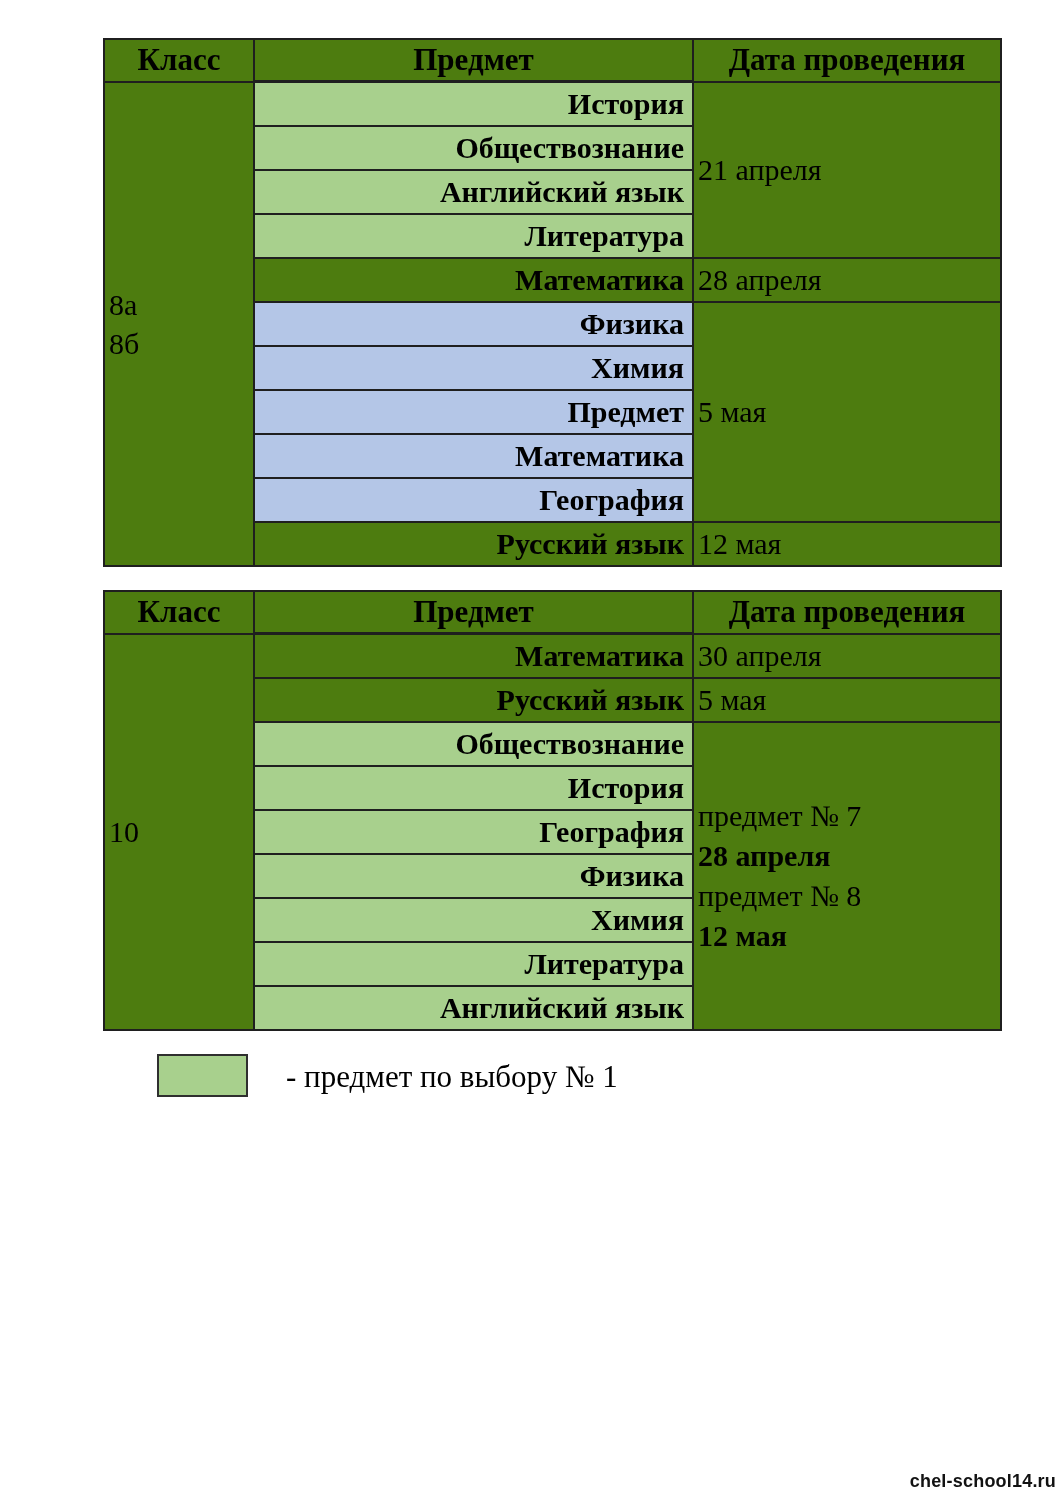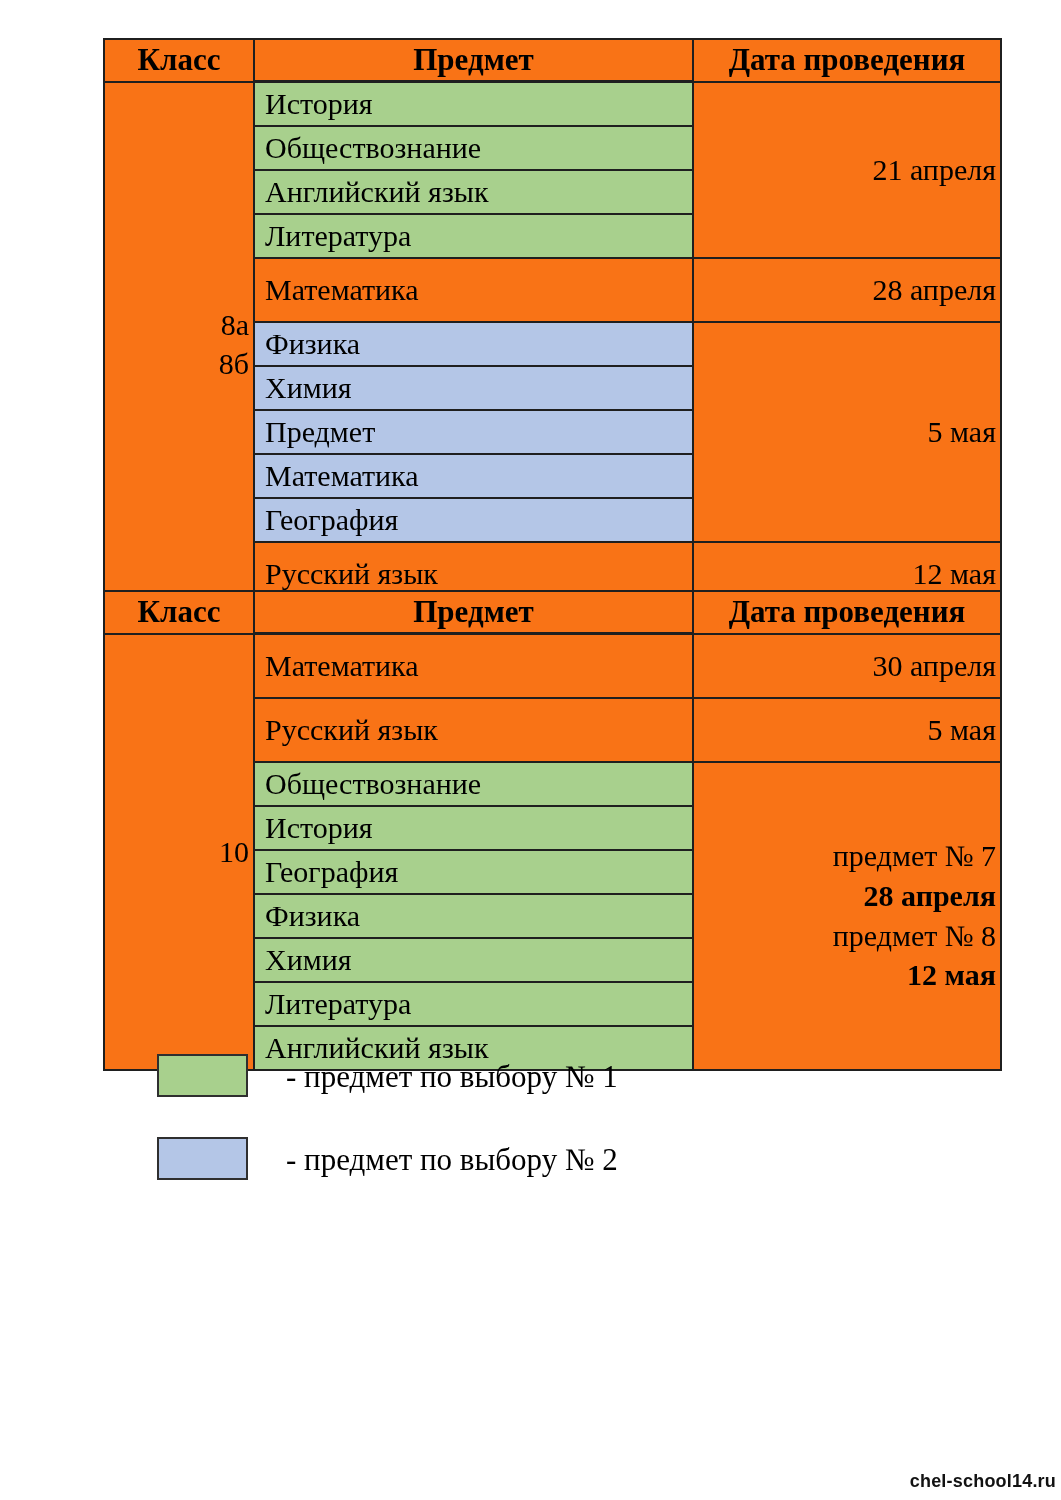--- a/index.html
+++ b/index.html
@@ -10,21 +10,21 @@
     font-family: "Liberation Serif", "DejaVu Serif", serif;
     color: #000;
     overflow: hidden;
   }
   table.schedule {
     border-collapse: collapse;
     table-layout: fixed;
     position: absolute;
     left: 103px;
     width: 897px;
-    background: #f97316;
+    background: #4d7c0f;
   }
   #table1 { top: 38px; }
   #table2 { top: 590px; }
   .col-class   { width: 150px; }
   .col-subject { width: 439px; }
   .col-date    { width: 308px; }
 
   .schedule th, .schedule td {
     border: 2px solid var(--border, #1f1f1f);
     overflow: hidden;
@@ -32,30 +32,31 @@
   .schedule th {
     font-size: 31px;
     font-weight: bold;
     text-align: center;
     height: 40px;
     padding: 0;
   }
   .schedule th.th-subject { border-bottom-width: 3px; }
   .schedule td { font-size: 30px; }
   td.subject-cell {
-    text-align: left;
+    text-align: right;
     padding: 1px 8px 1px 10px;
     height: 40px;
     vertical-align: middle;
     white-space: nowrap;
+    font-weight: bold;
   }
   td.class-cell, td.date-cell {
-    text-align: right;
+    text-align: left;
     vertical-align: middle;
-    padding: 14px 4px;
+    padding: 4px 4px;
   }
   .class-line { display: block; line-height: 1.3; }
   .hl-green { background: var(--hl-green, #a8d08d); }
   .hl-blue  { background: var(--hl-blue, #b4c6e7); }
   .hl-none  { background: transparent; }
   .choice-line { display: block; line-height: 1.33; }
   .bold { font-weight: bold; }
 
   .legend {
     position: absolute;
@@ -212,19 +213,15 @@
         <td class="subject-cell hl-green">Английский язык</td>
       </tr>
   </tbody>
 </table>
 
 <div class="legend">
   <div class="legend-item">
     <span class="legend-swatch hl-green"></span>
     <span class="legend-label">- предмет по выбору № 1</span>
   </div>
-  <div class="legend-item">
-    <span class="legend-swatch hl-blue"></span>
-    <span class="legend-label">- предмет по выбору № 2</span>
-  </div>
 </div>
 
 <div class="watermark">chel-school14.ru</div>
 
 </body></html>

